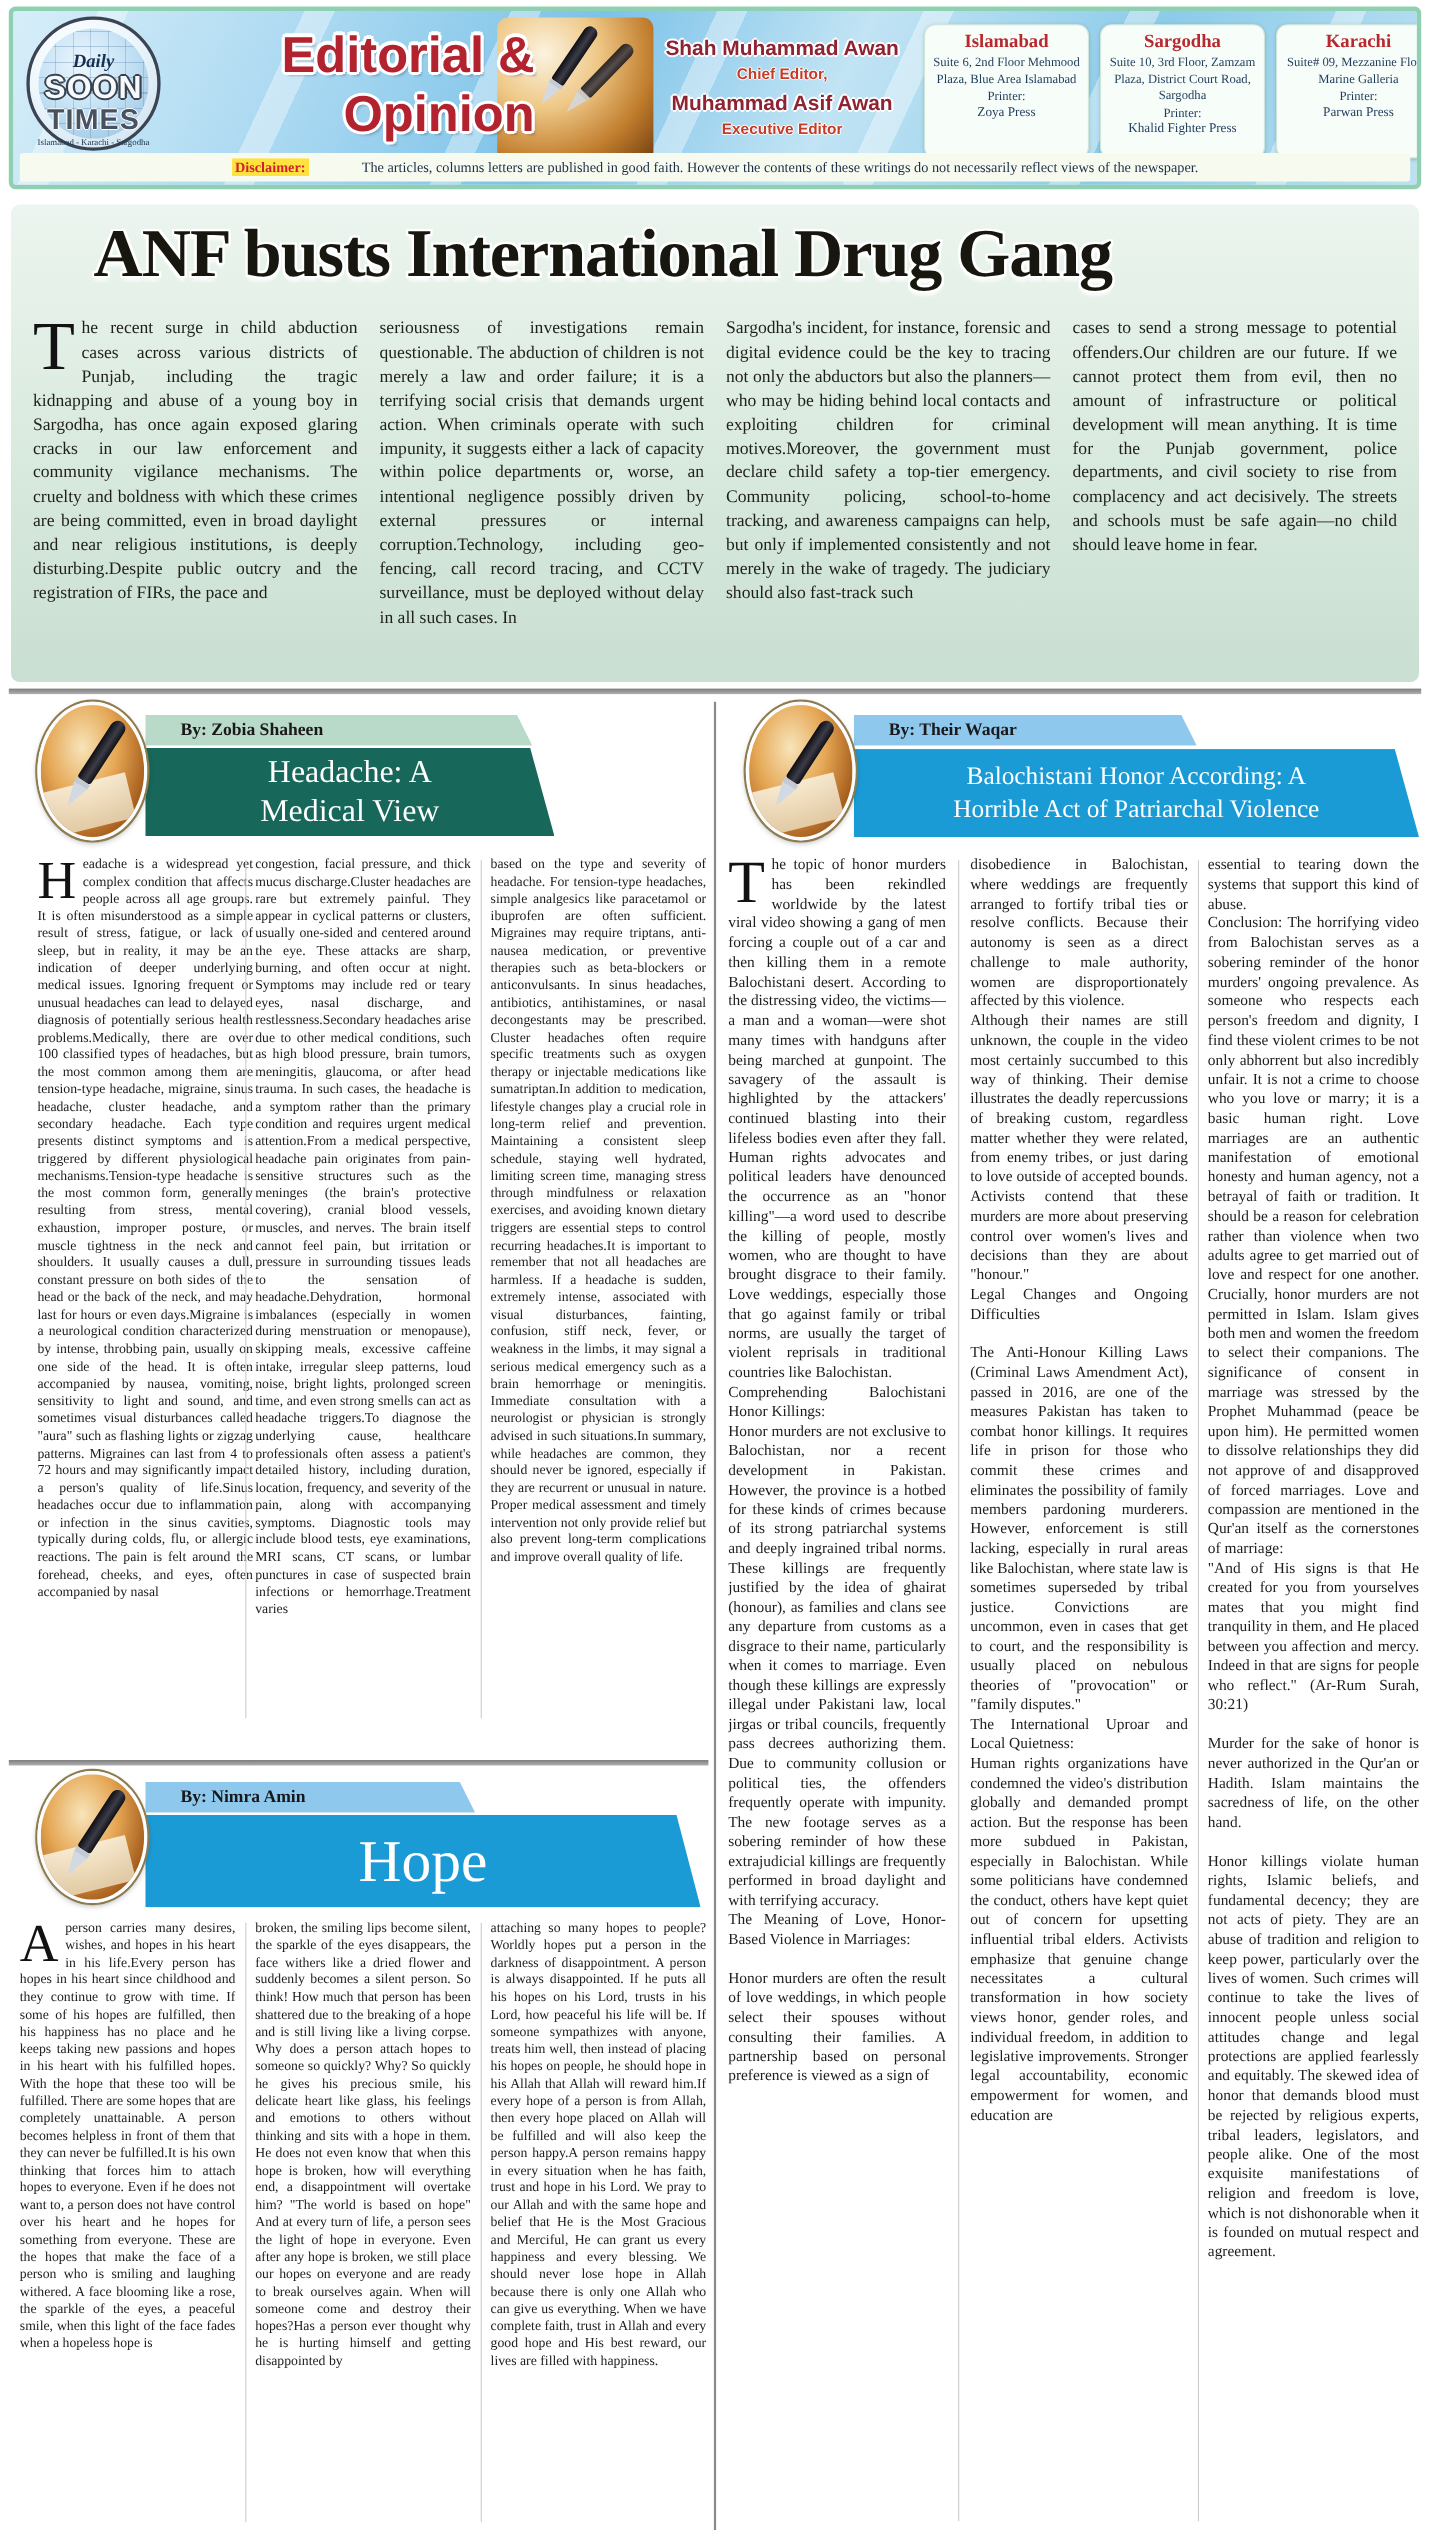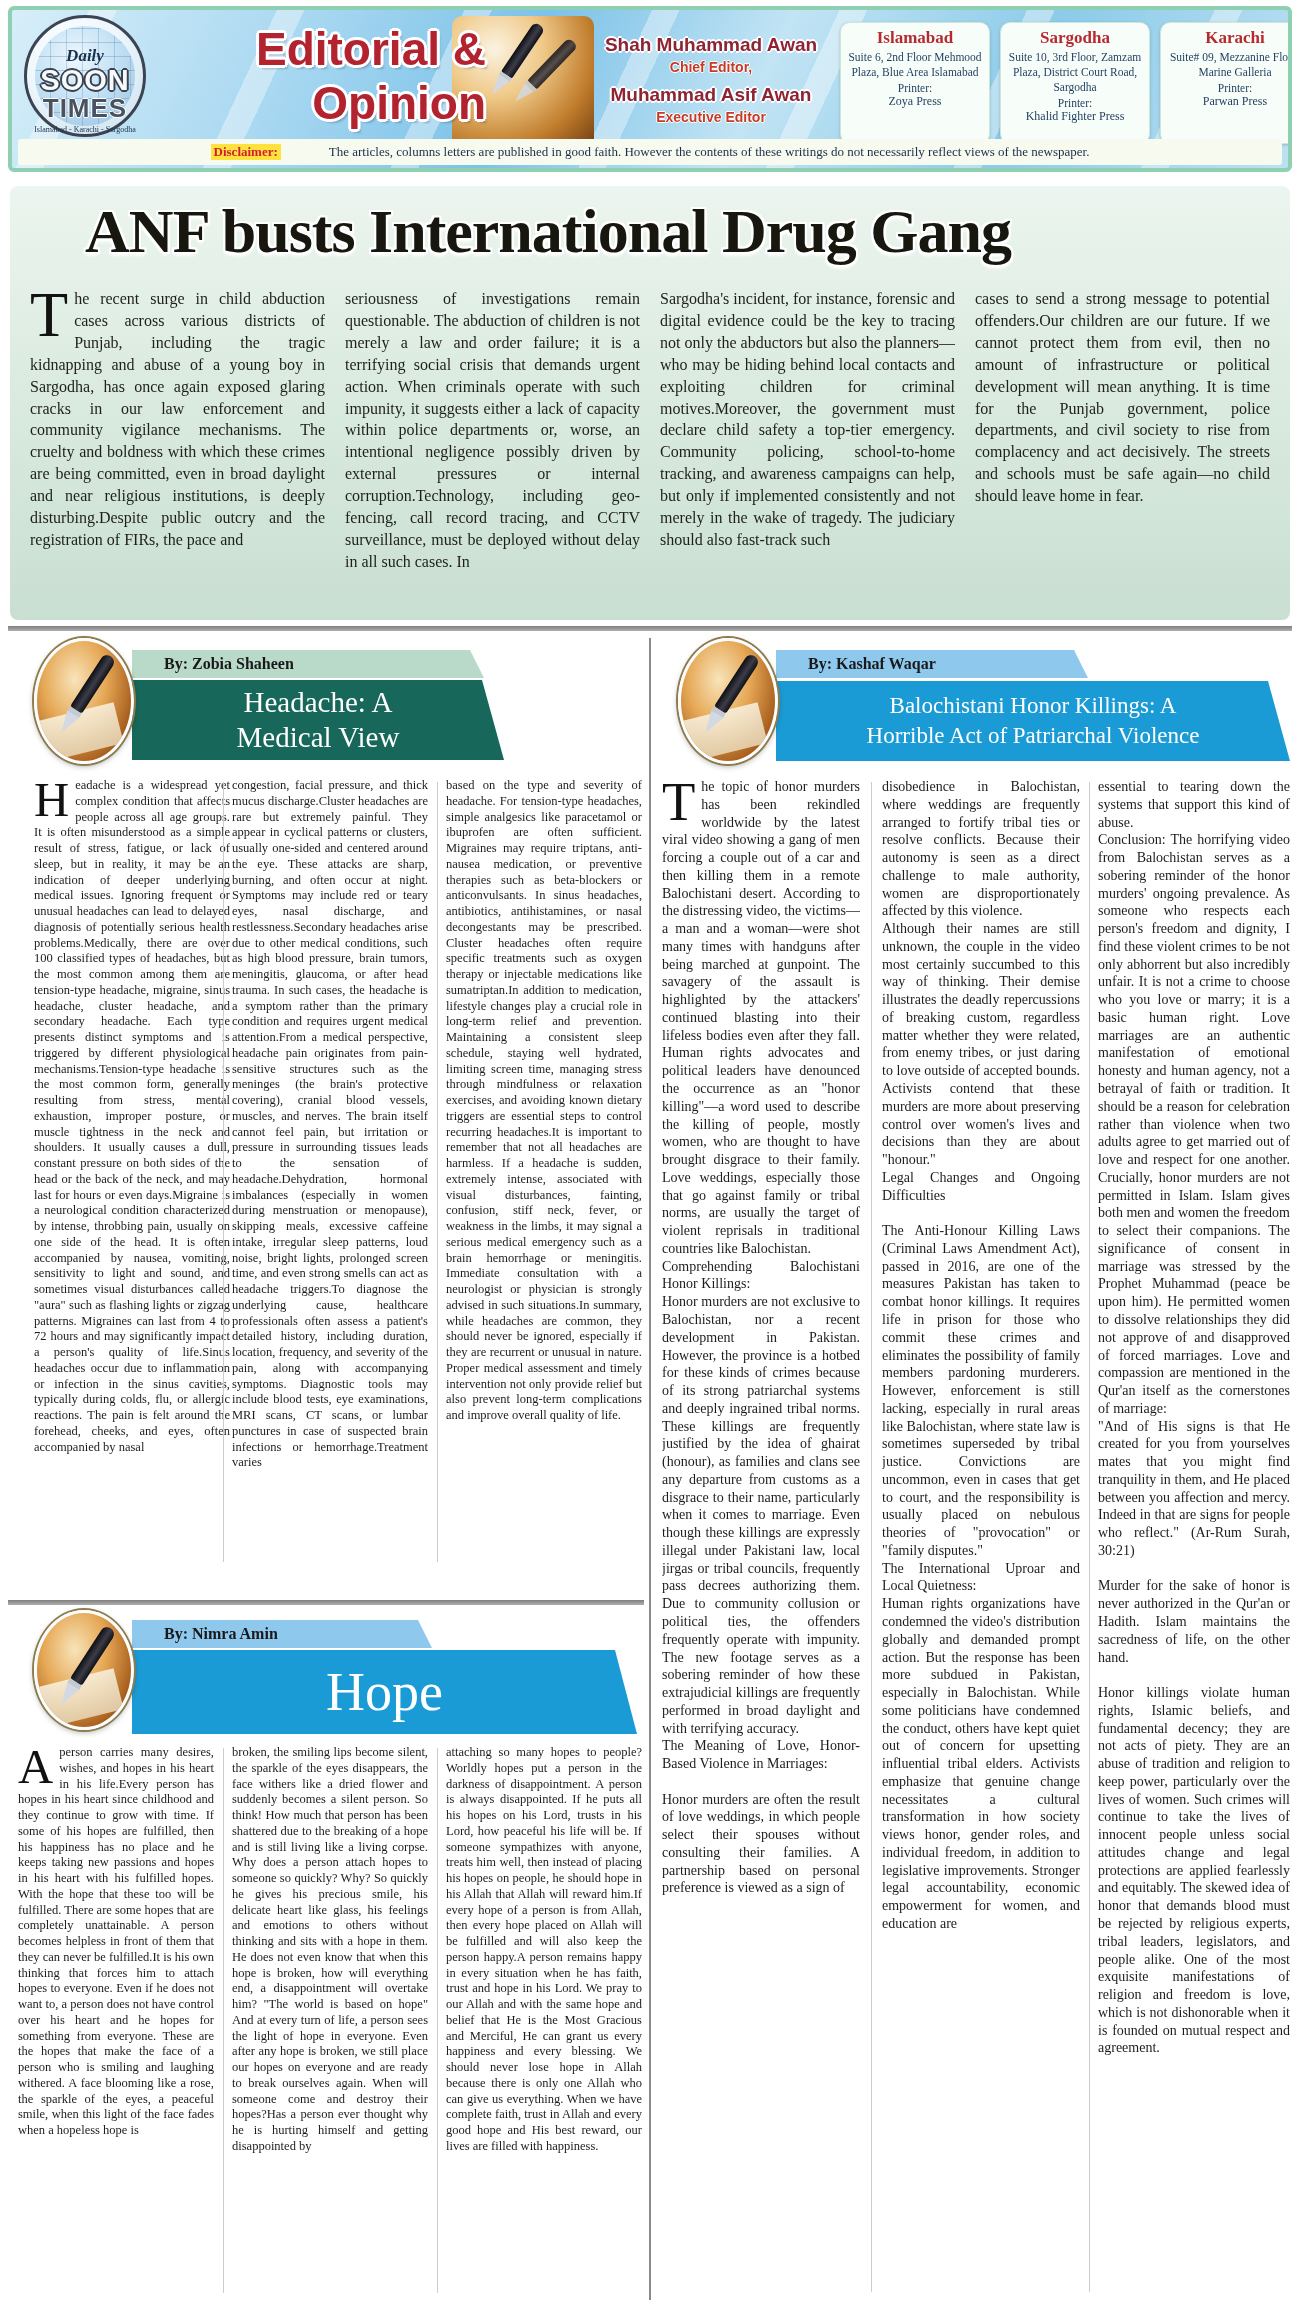--- a/index.html
+++ b/index.html
@@ -209,23 +209,23 @@
   <div class="col-rule" style="left:437px; top:782px; height:780px;"></div>
 
   <div class="pen-oval" style="left:678px; top:638px;">
     <div class="paper"></div>
     <div class="pen">
       <div class="barrel"></div>
       <div class="ring"></div>
       <div class="nib"></div>
     </div>
   </div>
-  <div class="byline-banner blue-light b-honor">By: Kashaf Waqar</div>
+  <div class="byline-banner blue-light b-honor">By: Their Waqar</div>
   <div class="title-banner blue-dark t-honor">
-    <div>Balochistani Honor Killings: A</div>
+    <div>Balochistani Honor According: A</div>
     <div>Horrible Act of Patriarchal Violence</div>
   </div>
   <div class="body-col honor-col oc1 dropcap">The topic of honor murders has been rekindled worldwide by the latest viral video showing a gang of men forcing a couple out of a car and then killing them in a remote Balochistani desert. According to the distressing video, the victims—a man and a woman—were shot many times with handguns after being marched at gunpoint. The savagery of the assault is highlighted by the attackers' continued blasting into their lifeless bodies even after they fall. Human rights advocates and political leaders have denounced the occurrence as an "honor killing"—a word used to describe the killing of people, mostly women, who are thought to have brought disgrace to their family. Love weddings, especially those that go against family or tribal norms, are usually the target of violent reprisals in traditional countries like Balochistan.
 Comprehending Balochistani Honor Killings:
 Honor murders are not exclusive to Balochistan, nor a recent development in Pakistan. However, the province is a hotbed for these kinds of crimes because of its strong patriarchal systems and deeply ingrained tribal norms. These killings are frequently justified by the idea of ghairat (honour), as families and clans see any departure from customs as a disgrace to their name, particularly when it comes to marriage. Even though these killings are expressly illegal under Pakistani law, local jirgas or tribal councils, frequently pass decrees authorizing them. Due to community collusion or political ties, the offenders frequently operate with impunity. The new footage serves as a sobering reminder of how these extrajudicial killings are frequently performed in broad daylight and with terrifying accuracy.
 The Meaning of Love, Honor-Based Violence in Marriages:
 
 Honor murders are often the result of love weddings, in which people select their spouses without consulting their families. A partnership based on personal preference is viewed as a sign of</div>
   <div class="body-col honor-col oc2">disobedience in Balochistan, where weddings are frequently arranged to fortify tribal ties or resolve conflicts. Because their autonomy is seen as a direct challenge to male authority, women are disproportionately affected by this violence.
 Although their names are still unknown, the couple in the video most certainly succumbed to this way of thinking. Their demise illustrates the deadly repercussions of breaking custom, regardless matter whether they were related, from enemy tribes, or just daring to love outside of accepted bounds. Activists contend that these murders are more about preserving control over women's lives and decisions than they are about "honour."

